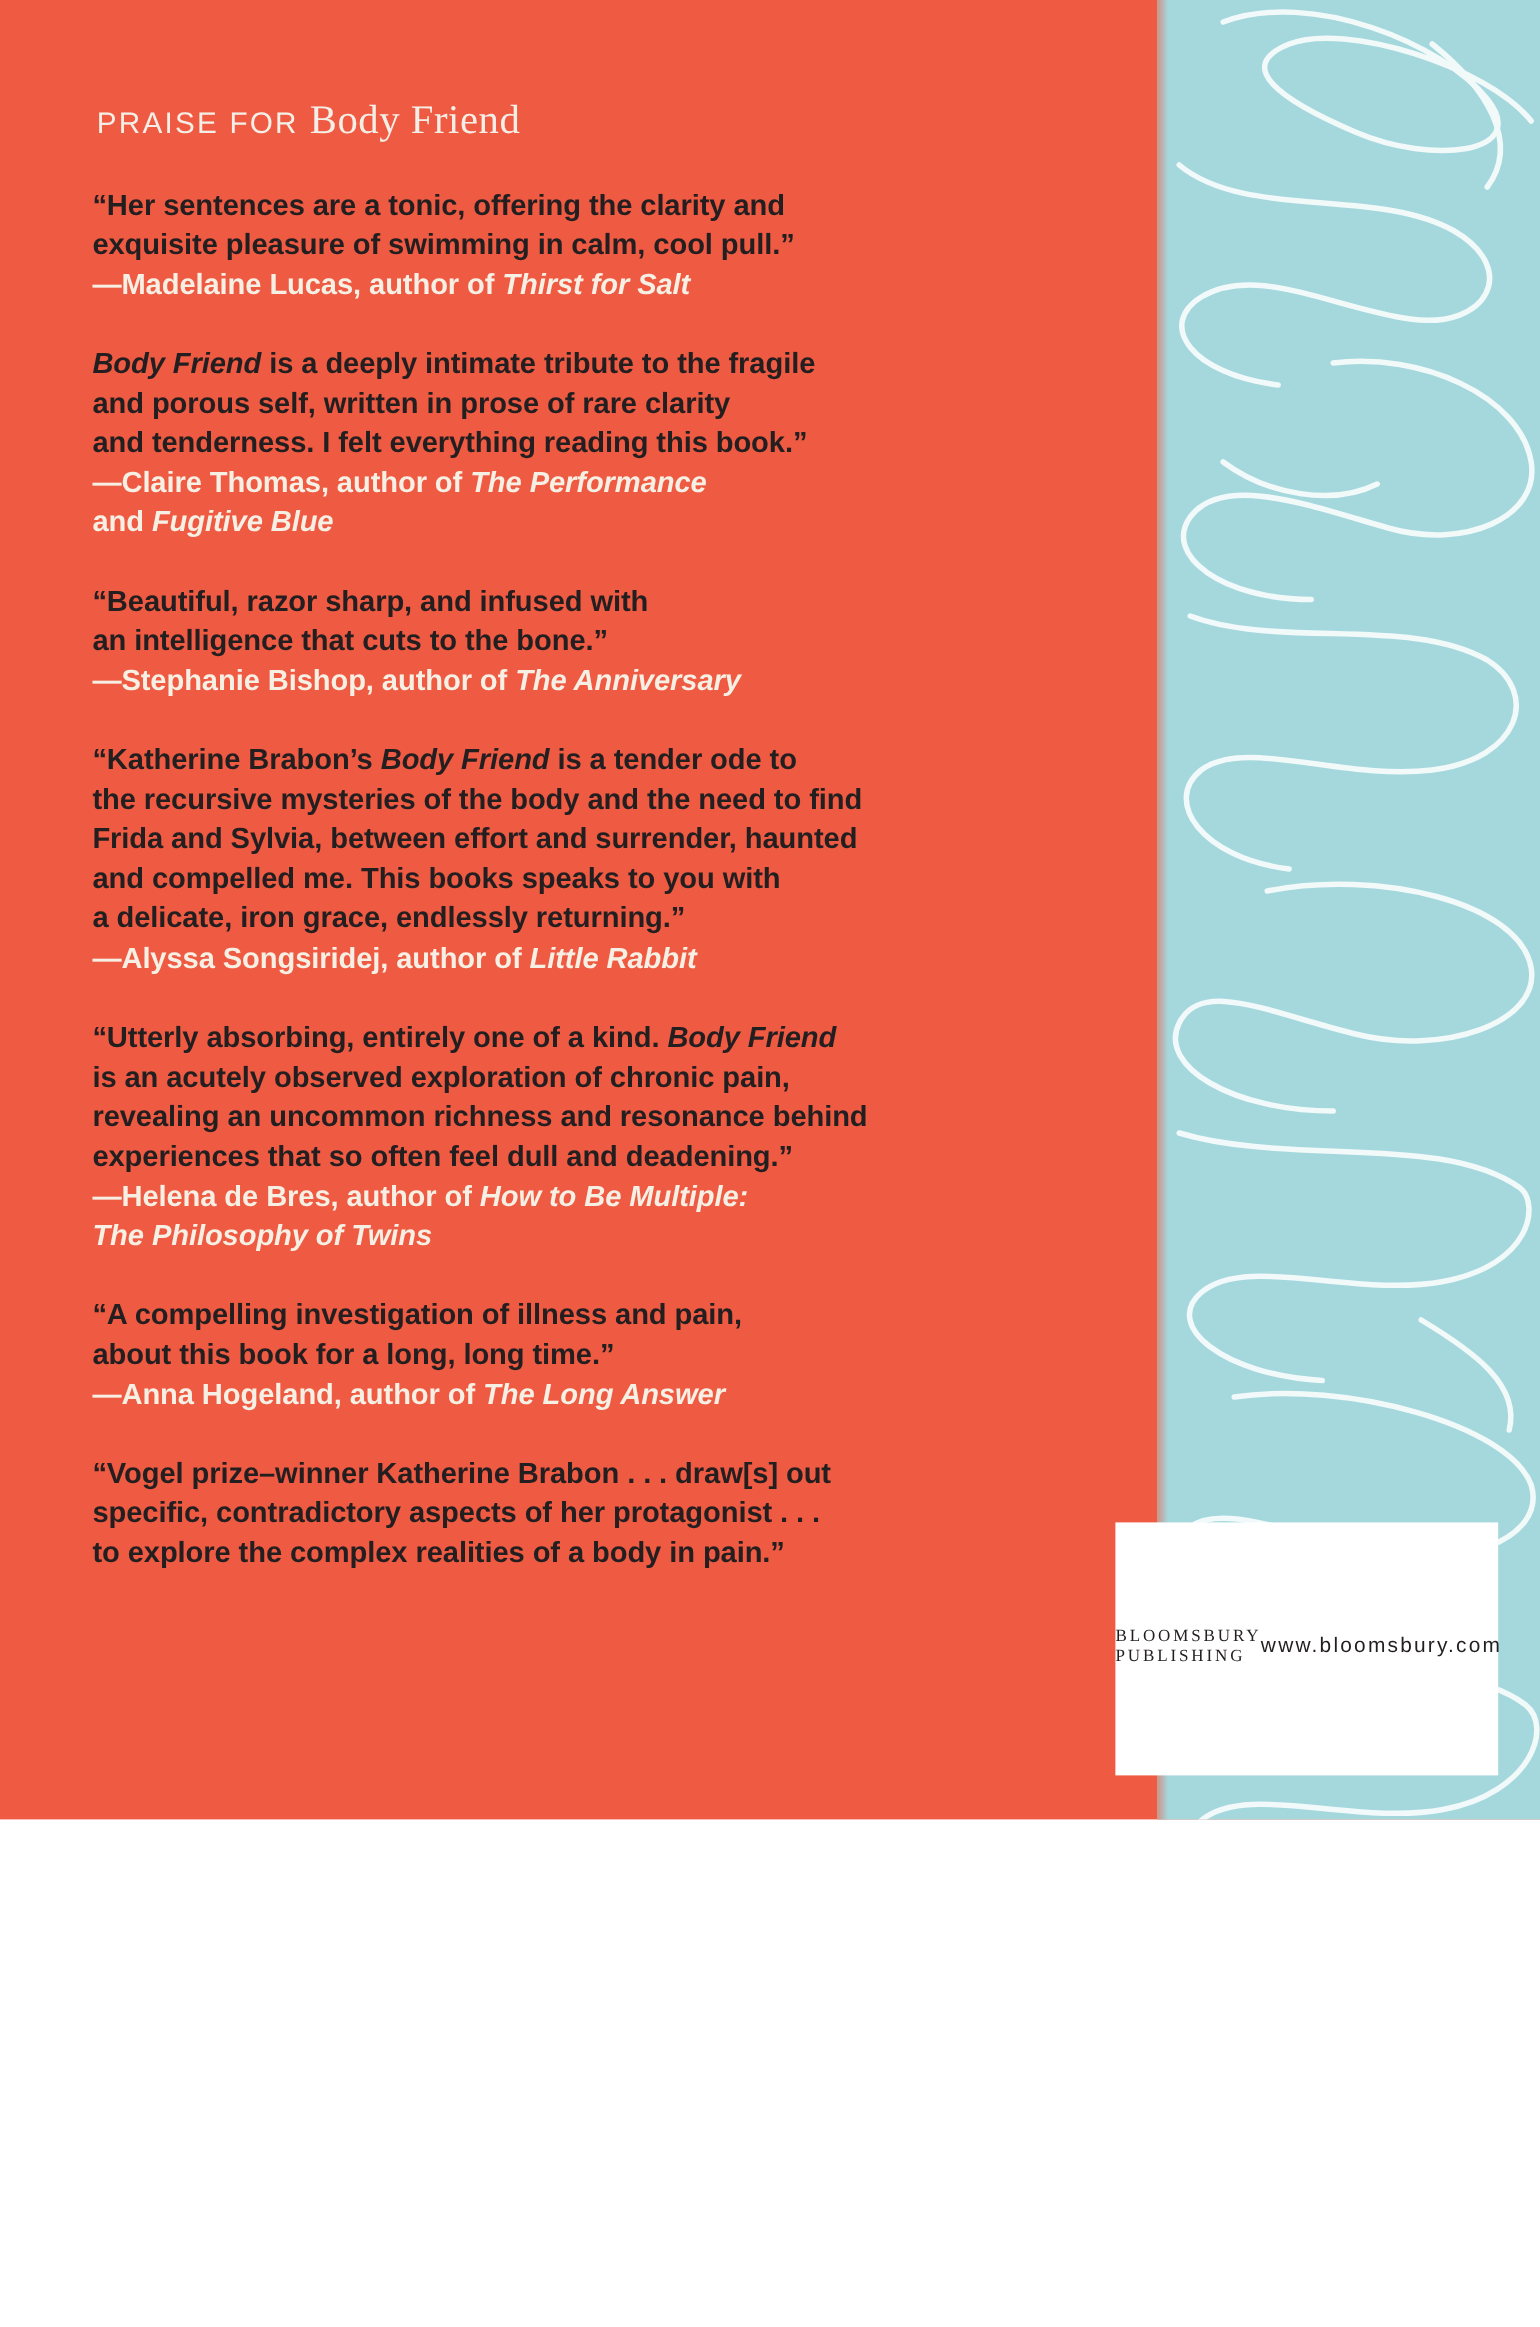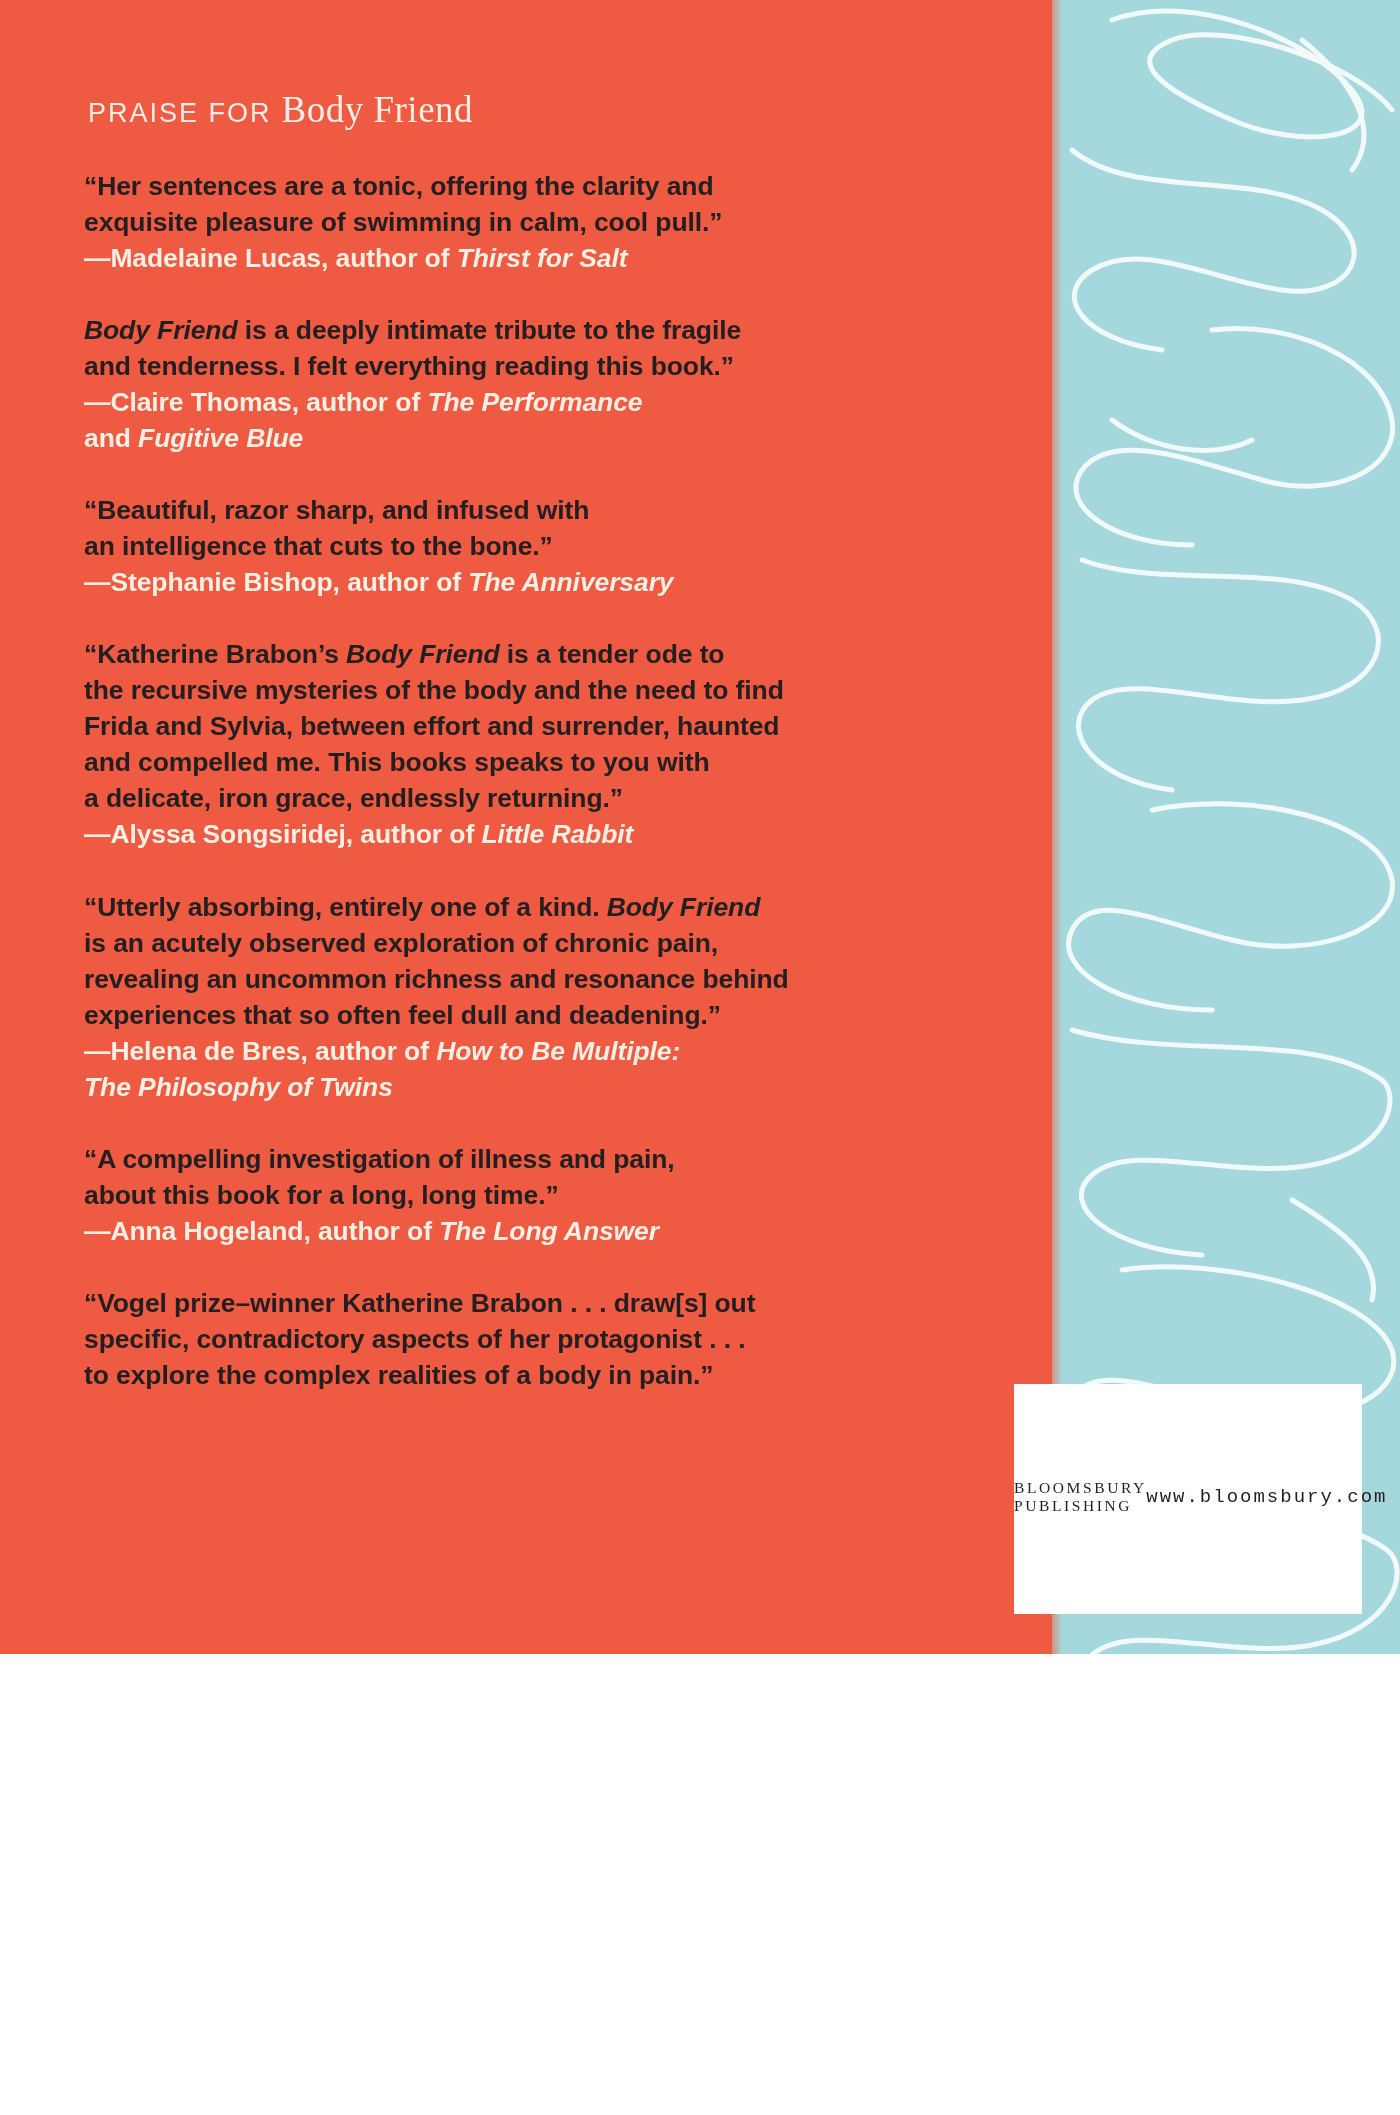--- a/index.html
+++ b/index.html
@@ -103,21 +103,21 @@
     padding: 16px 0 20px 0;
     box-sizing: border-box;
   }
   .pub-box .pub-name {
     font-family: "Liberation Serif", serif;
     font-size: 15.5px;
     letter-spacing: 2.6px;
     color: #231f20;
   }
   .pub-box .pub-url {
-    font-family: Liberation Mono, monospace;
+    font-family: Liberation Sans, sans-serif;
     font-size: 19px;
     letter-spacing: 2.0px;
     color: #231f20;
   }
 </style>
 </head>
 <body>
 
 <div class="page">
 
@@ -149,20 +149,21 @@
   <div class="quotes">
 
     <div class="quote">
       <p>“Her sentences are a tonic, offering the clarity and</p>
       <p>exquisite pleasure of swimming in calm, cool pull.”</p>
       <p class="attr"><span>—Madelaine Lucas, author of </span><em>Thirst for Salt</em></p>
     </div>
 
     <div class="quote">
       <p><em>Body Friend</em> is a deeply intimate tribute to the fragile</p>
+      <p>and porous self, written in prose of rare clarity</p>
       <p>and tenderness. I felt everything reading this book.”</p>
       <p class="attr"><span>—Claire Thomas, author of </span><em>The Performance</em></p>
       <p class="attr"><span>and </span><em>Fugitive Blue</em></p>
     </div>
 
     <div class="quote">
       <p>“Beautiful, razor sharp, and infused with</p>
       <p>an intelligence that cuts to the bone.”</p>
       <p class="attr"><span>—Stephanie Bishop, author of </span><em>The Anniversary</em></p>
     </div>

